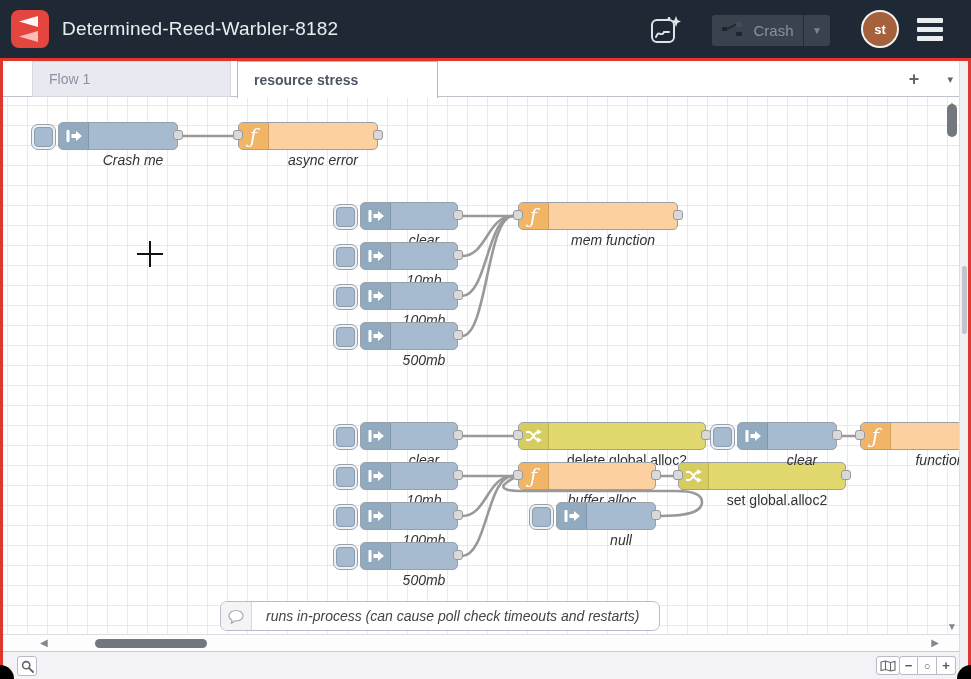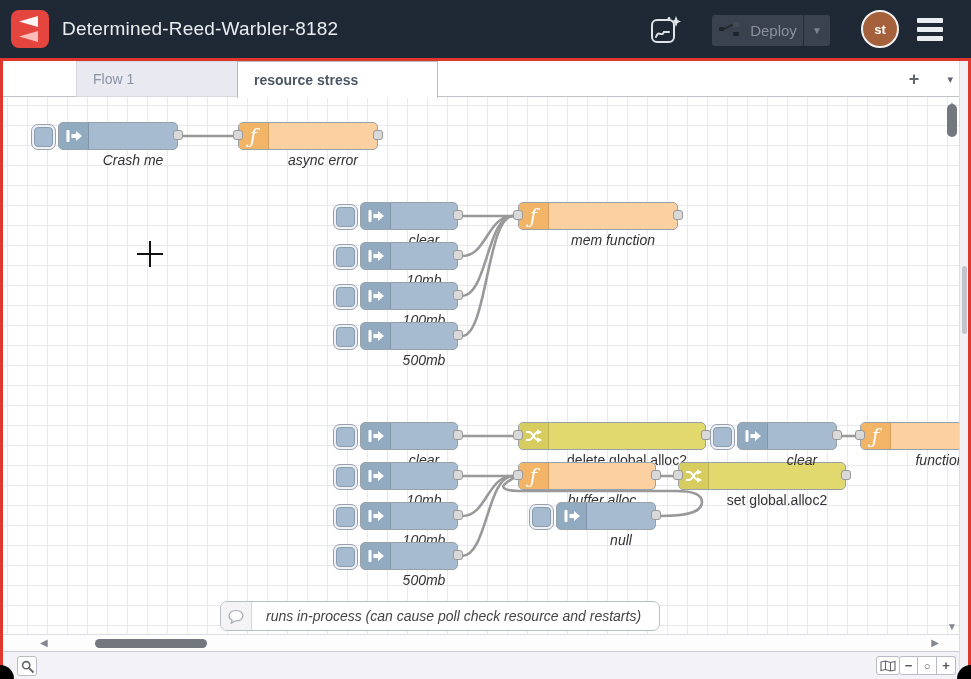--- a/index.html
+++ b/index.html
@@ -30,21 +30,21 @@
   
   .frame { position:absolute; top:58px; left:0; width:971px; height:621px;
            border-top:3px solid #df372e; border-left:3px solid #df372e; border-right:3px solid #df372e; }
 
   
   .tabbar { position:absolute; top:0; left:0; width:965px; height:36px; background:#fff;
             border-bottom:1px solid #bfc2cc; }
   .tab { position:absolute; top:0; height:36px; display:flex; align-items:center;
          padding:0 16px; font-size:14px; cursor:pointer; }
   .tab.inactive { left:29px; width:199px; background:#e9e9f1; border:1px solid #d8d8e2;
-                  color:#8a92a3;margin-left:44px; }
+                  color:#8a92a3; }
   .tab.active { left:234px; width:201px; background:#fff; border:1px solid #bbb; border-bottom:none;
                 color:#4b5563; font-weight:bold; height:37px; z-index:2; }
   .tab-add { position:absolute; right:44px; top:8px; width:20px; height:20px; text-align:center;
              color:#5f6670; font-size:18px; font-weight:bold; line-height:20px; cursor:pointer; }
   .tab-menu { position:absolute; right:15px; top:12px; color:#5f6670; font-size:11px; cursor:pointer; }
 
   
   .canvas { position:absolute; top:36px; left:0; width:956px; height:537px; overflow:hidden;
             background:#fff;
             background-image:linear-gradient(#e8e8f2 1px, transparent 1px),
@@ -139,21 +139,21 @@
   <div class="deploy">
     <div class="dmain">
       <span>
         <svg width="24" height="16" viewBox="0 0 24 16">
           <rect x="1" y="6" width="5" height="4" fill="#20262e"></rect>
           <rect x="15" y="1" width="6" height="5" fill="#434b55"></rect>
           <rect x="15" y="11" width="6" height="4" fill="#20262e"></rect>
           <path d="M6 8 L15 3.5" stroke="#20262e" stroke-width="1.6"></path>
         </svg>
       </span>
-      <span>Deploy</span>
+      <span>Crash</span>
     </div>
     <div class="dsep"></div>
     <div class="dcaret">▼</div>
   </div>
   <div class="avatar">st</div>
   <div class="burger">
       <i></i>
       <i></i>
       <i></i>
     </div>
@@ -363,21 +363,21 @@
           </span>
           <span class="lbl">null</span>
           <span class="port out"></span>
         </div>
         <div class="node-comment" style="left: 217px; top: 504px; width: 440px;">
           <span class="icon-cell">
             <svg width="16" height="15" viewBox="0 0 16 15">
               <path d="M8 1.5 C4 1.5 1 3.8 1 6.8 C1 8.7 2.2 10.3 4.1 11.2 L3.4 14.2 L7 11.9 C7.3 12 7.7 12 8 12 C12 12 15 9.8 15 6.8 C15 3.8 12 1.5 8 1.5 Z" fill="#fff" stroke="#a7aab5" stroke-width="1.2"></path>
             </svg>
           </span>
-          <span class="lbl">runs in-process (can cause poll check resource and restarts)</span>
+          <span class="lbl">runs in-process (can cause poll check timeouts and restarts)</span>
         </div>
       </div>
     <div class="cursor-cross" id="cross" style="left: 134px; top: 144px;"></div>
   </div>
 
   <div class="vsb">
     <div class="arr" style="top:2px">▲</div>
     <div class="thumb"></div>
     <div class="arr" style="bottom:2px">▼</div>
   </div>

